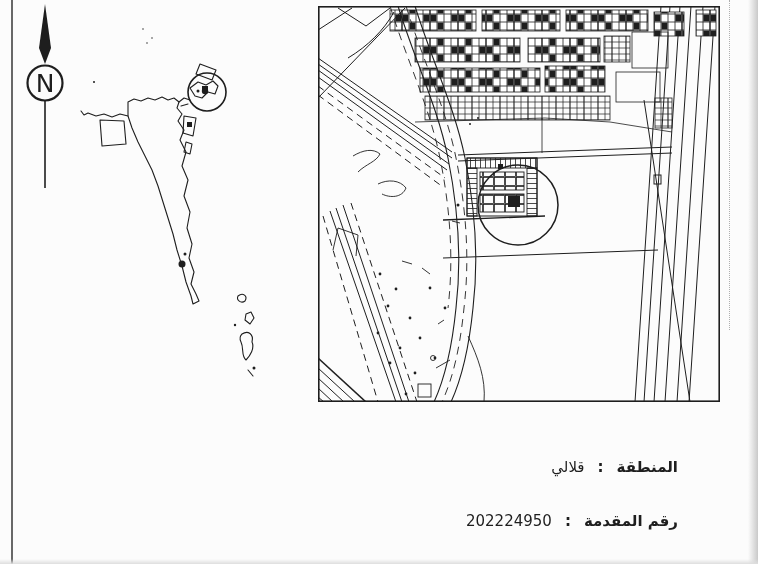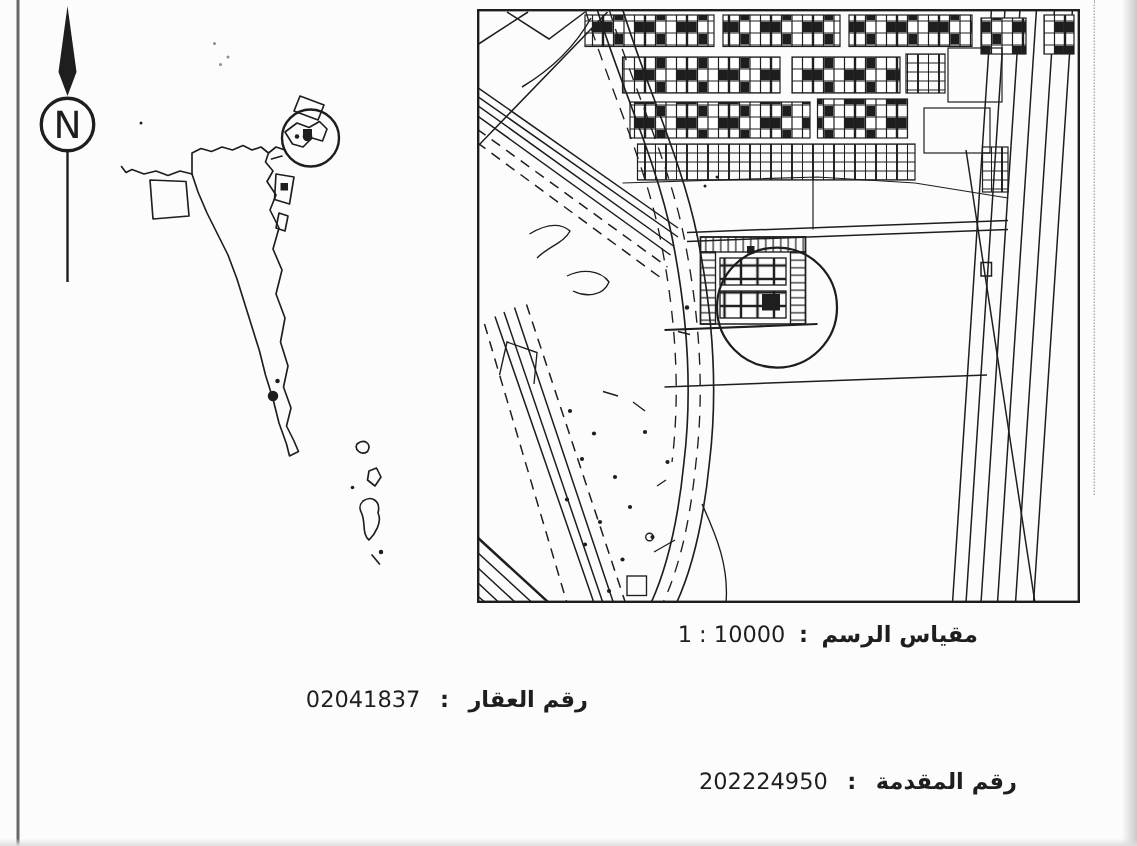--- a/index.html
+++ b/index.html
@@ -196,27 +196,24 @@
       <rect x="209" y="162" width="10" height="48" fill="url(#pHh)" stroke="#1e1e1e" stroke-width="0.9"></rect>
       <rect x="162" y="166" width="44" height="18" fill="url(#pCell)" stroke="#1e1e1e" stroke-width="0.9"></rect>
       <rect x="162" y="188" width="44" height="18" fill="url(#pCell)" stroke="#1e1e1e" stroke-width="0.9"></rect>
       <rect x="180" y="158" width="5" height="5" fill="#1e1e1e"></rect>
       <rect x="190" y="190" width="12" height="11" fill="#1e1e1e"></rect>
       <path d="M125,214 L227,210" stroke="#1e1e1e" stroke-width="1.4" fill="none"></path>
     </g>
     <circle cx="200" cy="199" r="40" fill="none" stroke="#1e1e1e" stroke-width="1.5"></circle>
   </svg>
 
-  <div class="field scale-row">
-    <span class="label">مقياس الرسم</span><span class="colon">:</span><span class="value" dir="ltr">1 : 10000</span>
+
+  <div class="field area-row">
+    <span class="label">المنطقة</span><span class="colon">:</span><span class="value">قلالي</span>
   </div>
 
-
-  <div class="field parcel-row">
-    <span class="label">رقم العقار</span><span class="colon">:</span><span class="value" dir="ltr">02041837</span>
-  </div>
 
   <div class="field app-row">
     <span class="label">رقم المقدمة</span><span class="colon">:</span><span class="value" dir="ltr">202224950</span>
   </div>
 
 
 </div>
 
 </body></html>

